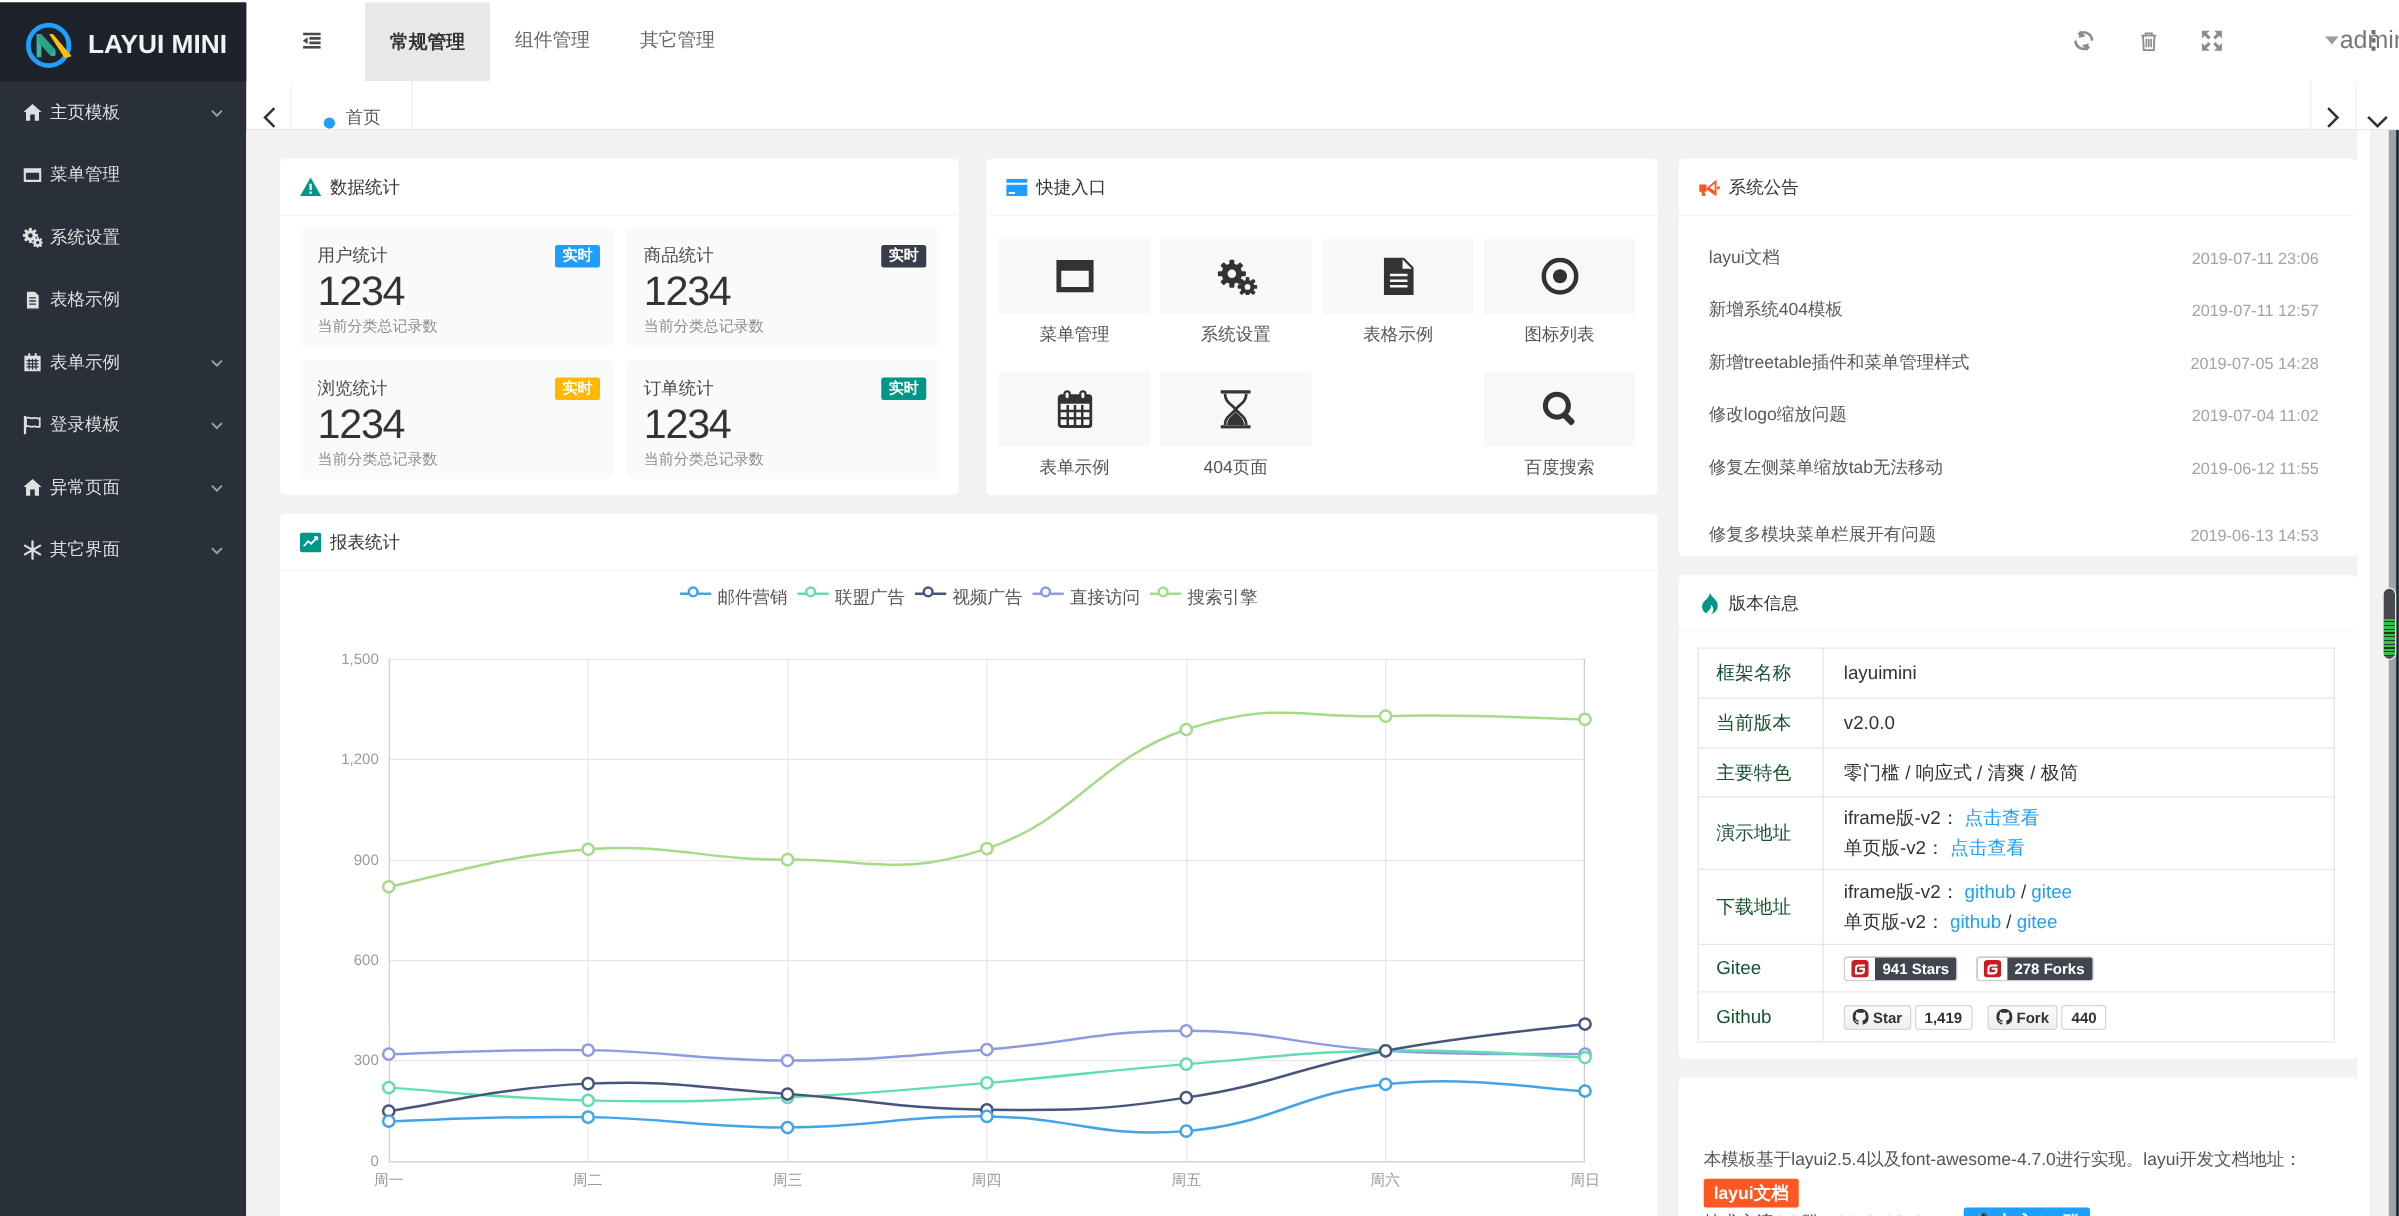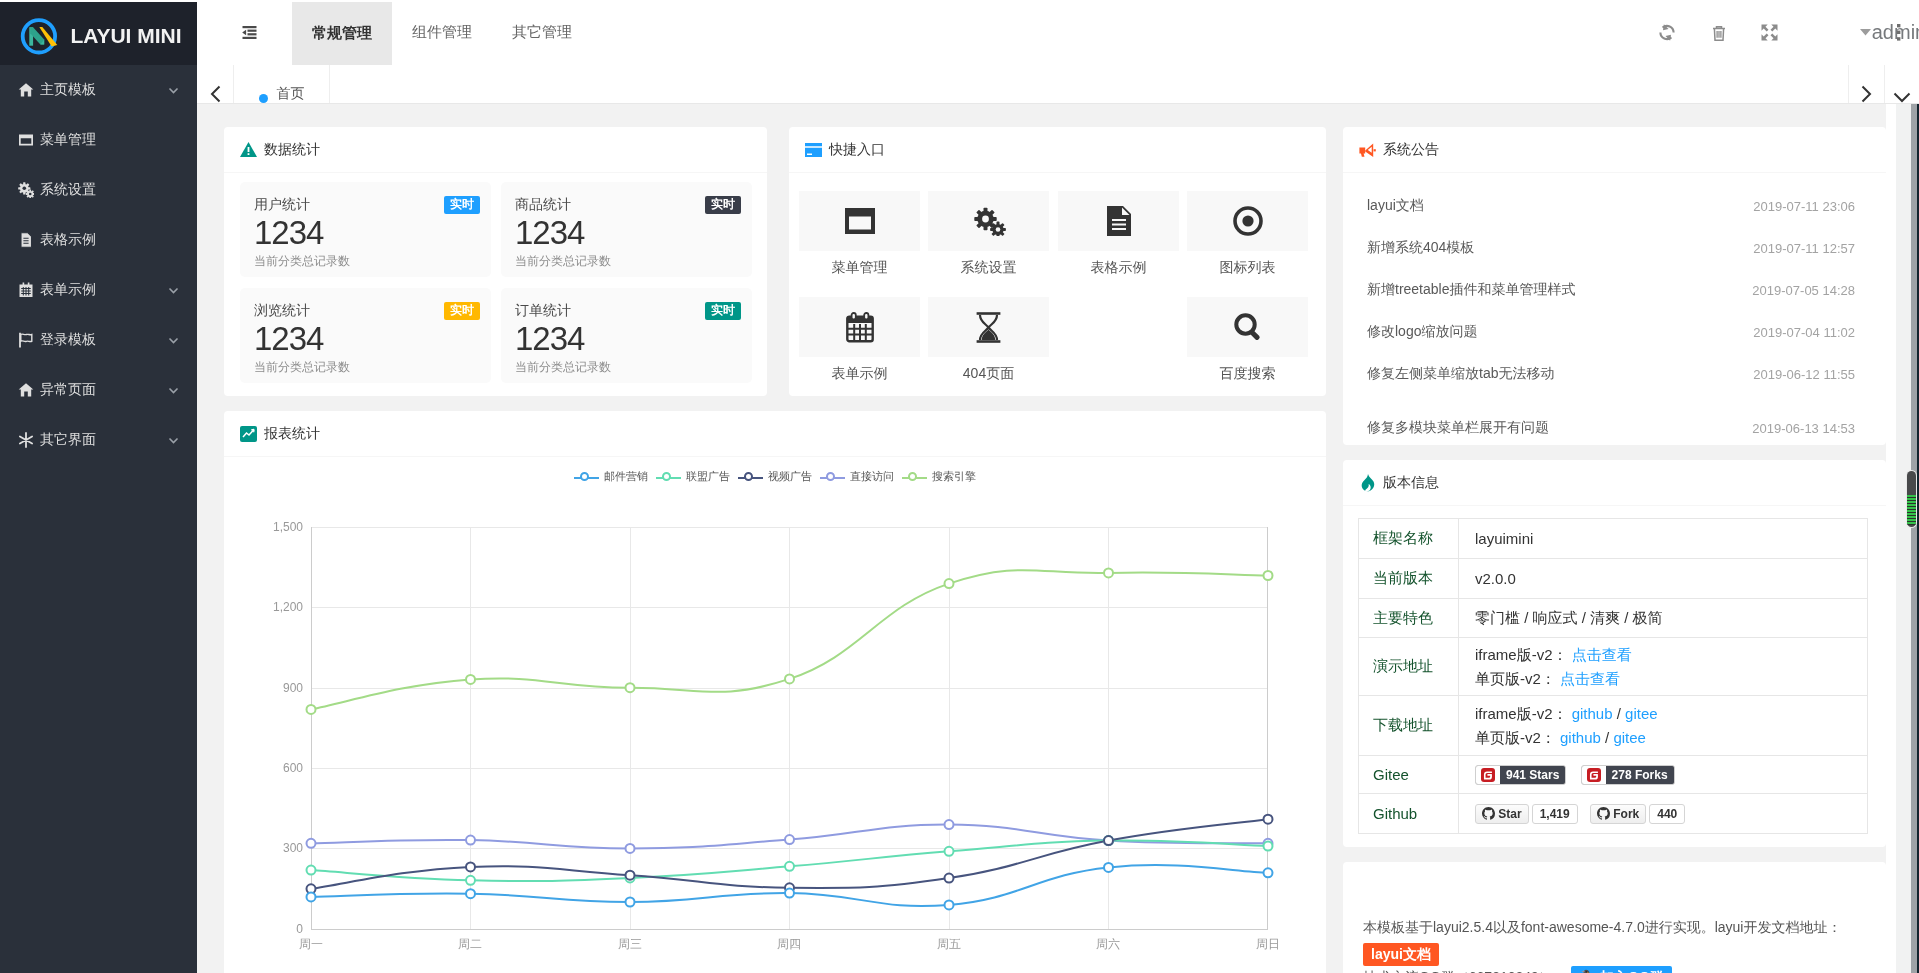--- a/index.html
+++ b/index.html
@@ -47,21 +47,21 @@
 .nrow .a{font-size:14px;color:#595959}
 .nrow .d{font-size:13px;color:#a3a3a3}
 
 #vtb{position:absolute;left:15px;top:58px;width:510px;border-collapse:collapse;font-size:15px;color:#333;table-layout:fixed}
 #vtb td{border:1px solid #e6e6e6;padding:0 0 0 16px;vertical-align:middle;white-space:nowrap;overflow:hidden}
 #vtb td.l{width:100px;padding-left:14px;color:#14532d}
 #vtb a{color:#1e9fff;text-decoration:none}
 .lh2{line-height:24px}
 
 #leg{position:absolute;left:0;top:58px;width:1102px;display:flex;justify-content:center;gap:8px}
-.li{display:flex;align-items:flex-end;font-size:11px;color:#555}
+.li{display:flex;align-items:flex-start;font-size:14px;color:#555}
 .li .mk{width:25px;height:12px;position:relative;margin-right:5px}
 .li .mk i{position:absolute;left:0;top:5px;width:25px;height:2px}
 .li .mk b{position:absolute;left:5.5px;top:-0.5px;width:9px;height:9px;border-radius:50%;background:#fff;border-width:2px;border-style:solid}
 
 .gb{display:inline-flex;height:20px;border-radius:3px;overflow:hidden;border:1px solid #cfcfcf;vertical-align:middle;background:#a3a3a3}
 .gb .gl{width:24px;display:flex;align-items:center;justify-content:center;background:#fff}
 .gb .gr{display:flex;align-items:center;padding:0 6px;background:#41454f;color:#fff;font-size:12px;font-weight:bold}
 .hb{display:inline-flex;align-items:center;height:20px;padding:0 6px;border:1px solid #d5d5d5;border-radius:3px;background:linear-gradient(#fcfcfc,#eee);font-size:12px;font-weight:bold;color:#333;vertical-align:middle}
 .hc{display:inline-flex;align-items:center;height:20px;padding:0 7px;border:1px solid #d5d5d5;border-radius:3px;background:#fff;font-size:12px;font-weight:bold;color:#333;vertical-align:middle;margin-left:3px}
 

